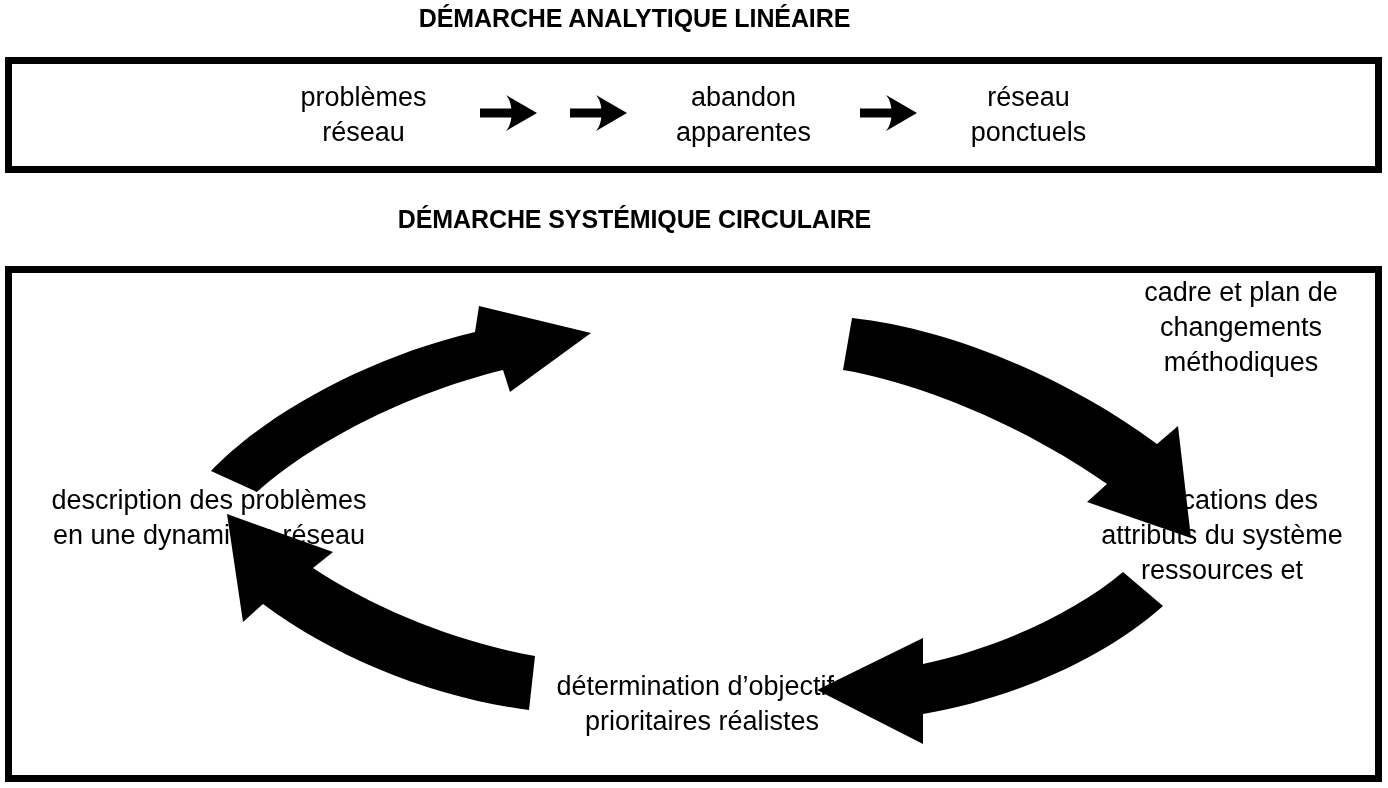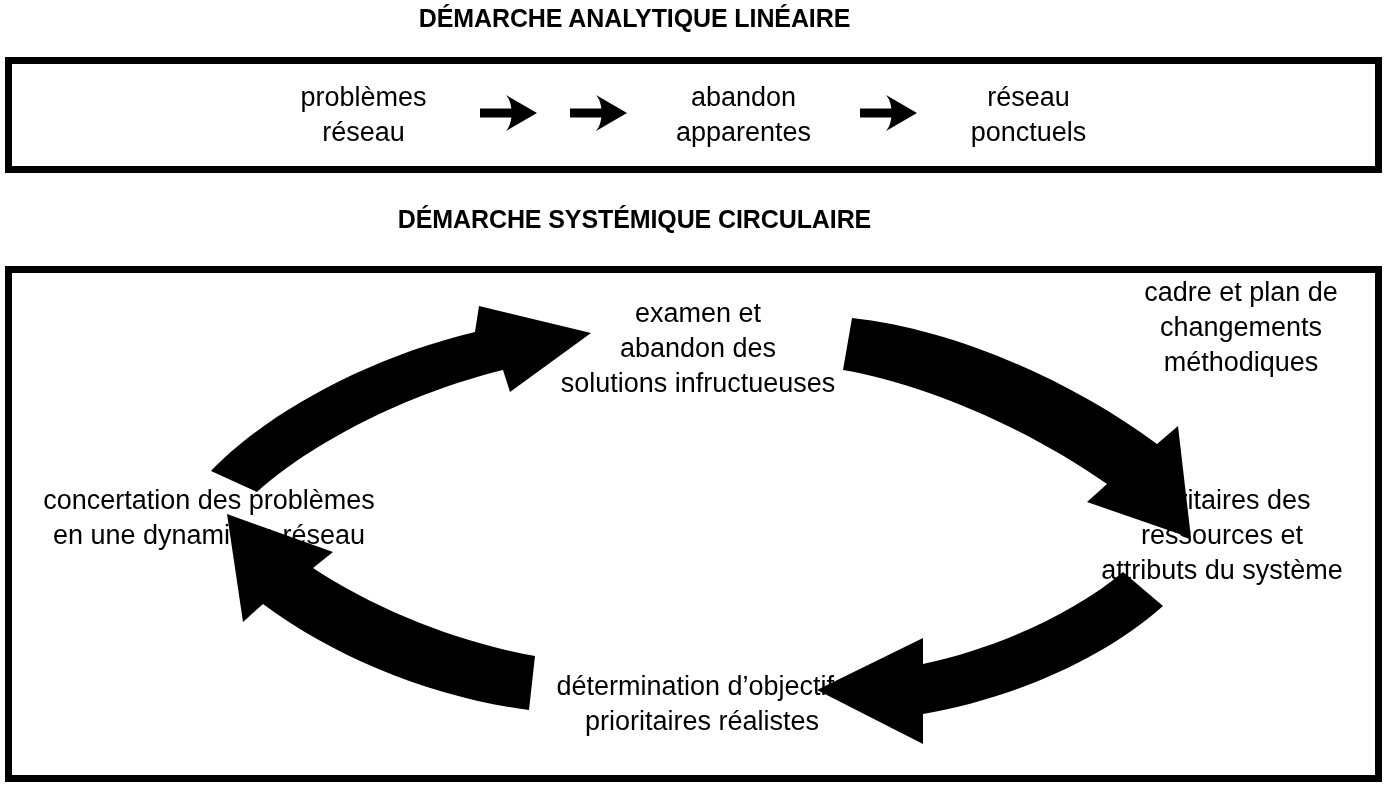--- a/index.html
+++ b/index.html
@@ -215,41 +215,36 @@
           L 222,248
           L 328,286
           L 308,302
           C 372,344 452,376 530,390
           Z"></path>
       </g>
 
     </svg>
   </div>
 
-  <div class="node-label" id="node-examen">
-    <div>examen et</div>
-    <div>abandon des</div>
-    <div>solutions infructueuses</div>
-  </div>
 
   <div class="node-label" id="node-cadre">
     <div>cadre et plan de</div>
     <div>changements</div>
     <div>méthodiques</div>
   </div>
 
   <div class="node-label" id="node-concertation">
-    <div>prioritaires des</div>
+    <div>explications des</div>
+    <div>attributs du système</div>
     <div>ressources et</div>
-    <div>attributs du système</div>
   </div>
 
   <div class="node-label" id="node-determination">
     <div>détermination d’objectifs</div>
     <div>prioritaires réalistes</div>
   </div>
 
   <div class="node-label" id="node-description">
-    <div>concertation des problèmes</div>
+    <div>description des problèmes</div>
     <div>en une dynamique réseau</div>
   </div>
 
 </div>
 
 </body></html>

